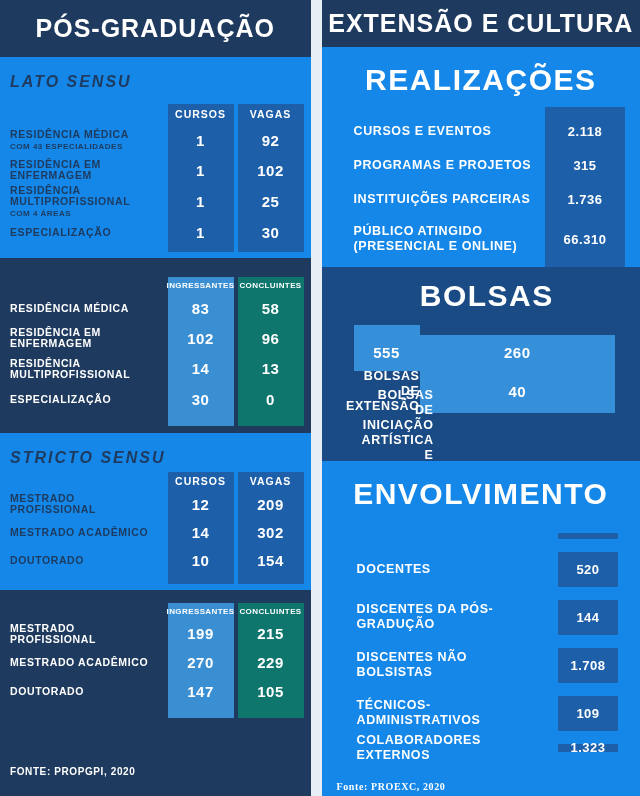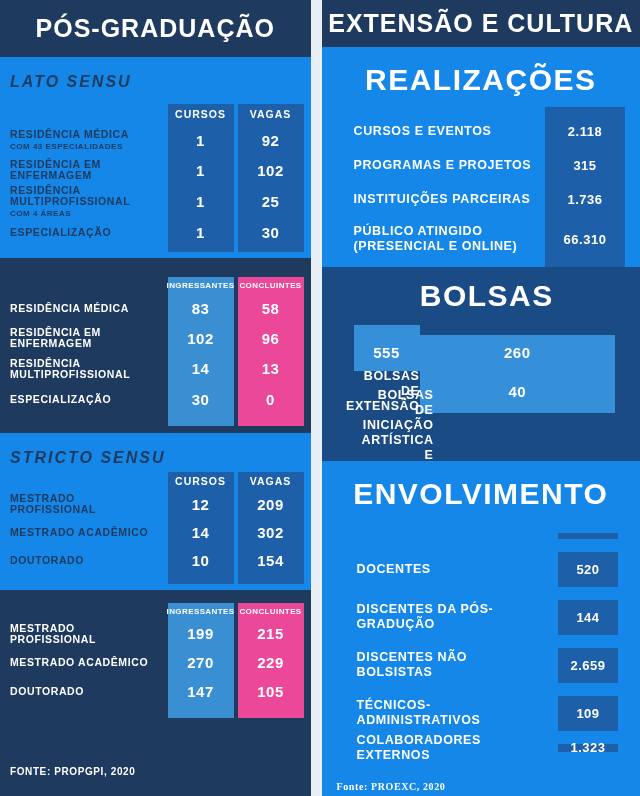--- a/index.html
+++ b/index.html
@@ -11,21 +11,21 @@
   .wrap{display:flex;width:640px;height:796px;}
   .col-left{width:312px;display:flex;flex-direction:column;}
   .col-right{width:320px;margin-left:11px;display:flex;flex-direction:column;}
 
   
   .bg-navy{background:#1e3a5e;}
   .bg-blue{background:#1487e8;}
   .bg-mnavy{background:#1a4b84;}
   .c-med{background:#1d5fa8;}
   .c-ing{background:#3a8ed2;}
-  .c-con{background:#ec4899;}
+  .c-con{background:#0f766e;}
   .c-bol{background:#3590d9;}
 
   
   .band{overflow:hidden;position:relative;}
   .lb-head{height:57px;display:flex;align-items:center;justify-content:center;}
   .rb-head{height:52px;display:flex;align-items:center;justify-content:center;}
   .lb2{height:201px;} .lb3{height:175px;} .lb4{height:157px;} .lb5{height:206px;}
   .rb2{height:240px;} .rb3{height:213px;} .rb4{height:367px;}
 
   .main-title{
@@ -273,21 +273,21 @@
         <div></div>
         <div class="c-med"></div>
 
         <div class="rlabel">DOCENTES</div>
         <div class="cell c-med num rnum">520</div>
 
         <div class="rlabel">DISCENTES DA PÓS-GRADUÇÃO</div>
         <div class="cell c-med num rnum">144</div>
 
         <div class="rlabel">DISCENTES NÃO BOLSISTAS</div>
-        <div class="cell c-med num rnum">2.659</div>
+        <div class="cell c-med num rnum">1.708</div>
 
         <div class="rlabel">TÉCNICOS-ADMINISTRATIVOS</div>
         <div class="cell c-med num rnum">109</div>
 
         <div class="rlabel">COLABORADORES EXTERNOS</div>
         <div class="cell c-med num rnum">1.323</div>
 
         <div></div>
         <div class="c-med"></div>
       </div>

